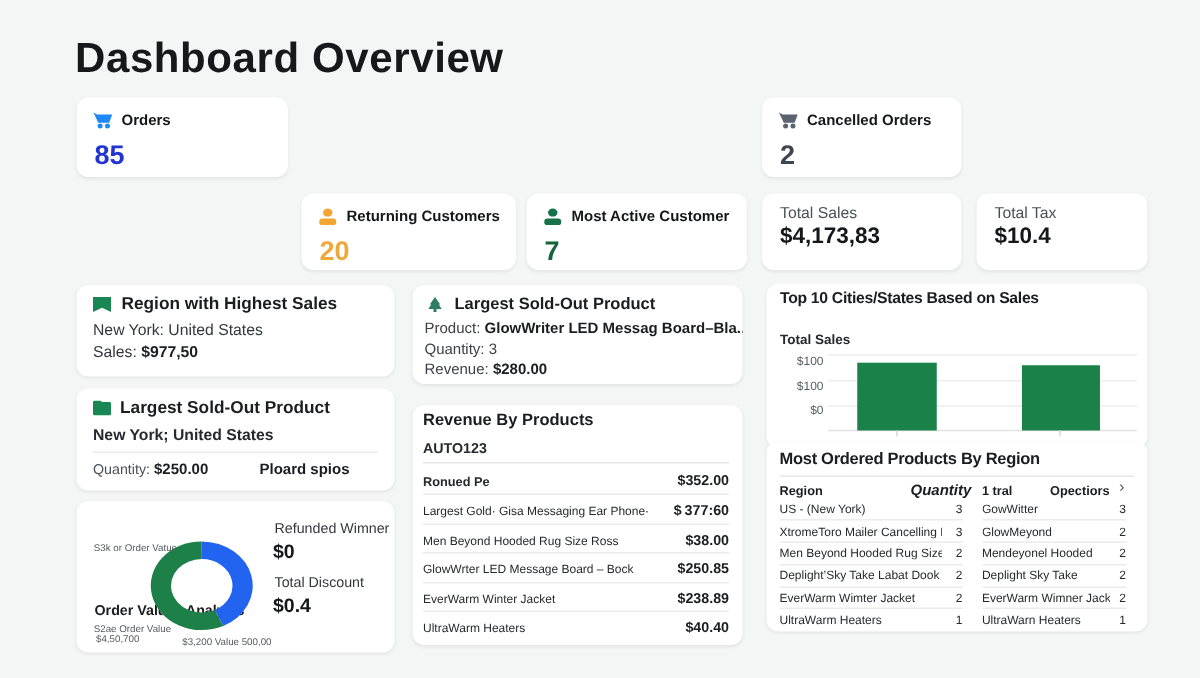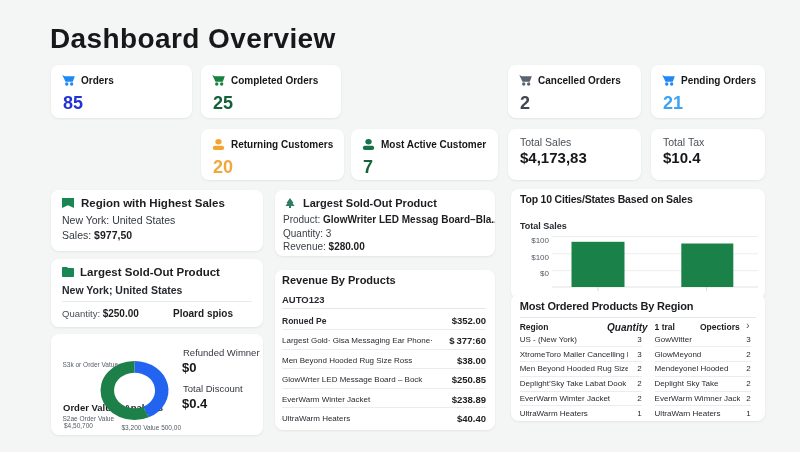--- a/index.html
+++ b/index.html
@@ -29,43 +29,27 @@
   <h1>Dashboard Overview</h1>
 
   <div class="card stat" style="left:51px; top:65px; width:141px; height:53px;">
     <div class="lab"><svg class="ic" viewBox="0 0 14 12" fill="#1e88f5">
           <path d="M0.3 0 L3 1.5 L13.8 1.5 L11.6 7.4 L3.8 7.4 Z"></path>
           <circle cx="5.1" cy="9.8" r="1.8"></circle>
           <circle cx="10.4" cy="9.8" r="1.8"></circle>
         </svg>Orders</div>
     <div class="num" style="color:#2233d4;">85</div>
   </div>
-  <div class="card stat" style="left:201px; top:65px; width:140px; height:53px;">
-    <div class="lab"><svg class="ic" viewBox="0 0 14 12" fill="#17813f">
-          <path d="M0.3 0 L3 1.5 L13.8 1.5 L11.6 7.4 L3.8 7.4 Z"></path>
-          <circle cx="5.1" cy="9.8" r="1.8"></circle>
-          <circle cx="10.4" cy="9.8" r="1.8"></circle>
-        </svg>Completed Orders</div>
-    <div class="num" style="color:#14603a;">25</div>
-  </div>
   <div class="card stat" style="left:508px; top:65px; width:133px; height:53px;">
     <div class="lab"><svg class="ic" viewBox="0 0 14 12" fill="#5b6370">
           <path d="M0.3 0 L3 1.5 L13.8 1.5 L11.6 7.4 L3.8 7.4 Z"></path>
           <circle cx="5.1" cy="9.8" r="1.8"></circle>
           <circle cx="10.4" cy="9.8" r="1.8"></circle>
         </svg>Cancelled Orders</div>
     <div class="num" style="color:#3f4650;">2</div>
-  </div>
-  <div class="card stat" style="left:651px; top:65px; width:114px; height:53px;">
-    <div class="lab"><svg class="ic" viewBox="0 0 14 12" fill="#1e88f5">
-          <path d="M0.3 0 L3 1.5 L13.8 1.5 L11.6 7.4 L3.8 7.4 Z"></path>
-          <circle cx="5.1" cy="9.8" r="1.8"></circle>
-          <circle cx="10.4" cy="9.8" r="1.8"></circle>
-        </svg>Pending Orders</div>
-    <div class="num" style="color:#3da3f1;">21</div>
   </div>
 
   <div class="card stat" style="left:201px; top:129px; width:143px; height:51px;">
     <div class="lab"><svg class="ic" viewBox="0 0 14 12" fill="#f2a530">
           <ellipse cx="7" cy="3" rx="3.4" ry="2.9"></ellipse>
           <rect x="0.9" y="7.3" width="12.2" height="4.7" rx="2.3"></rect>
         </svg>Returning Customers</div>
     <div class="num" style="color:#efa83c;">20</div>
   </div>
   <div class="card stat" style="left:351px; top:129px; width:147px; height:51px;">

